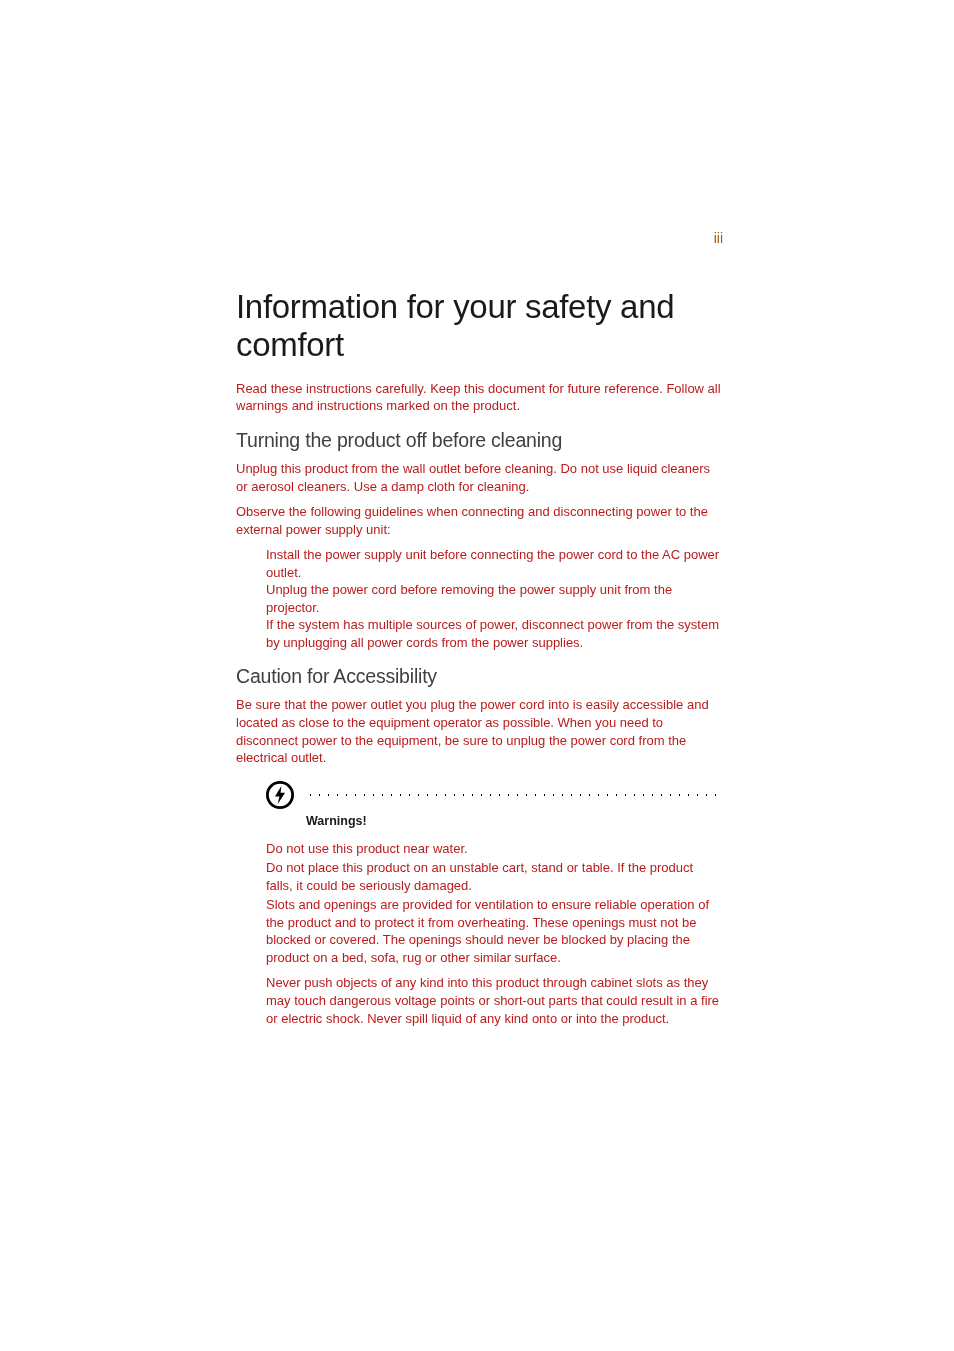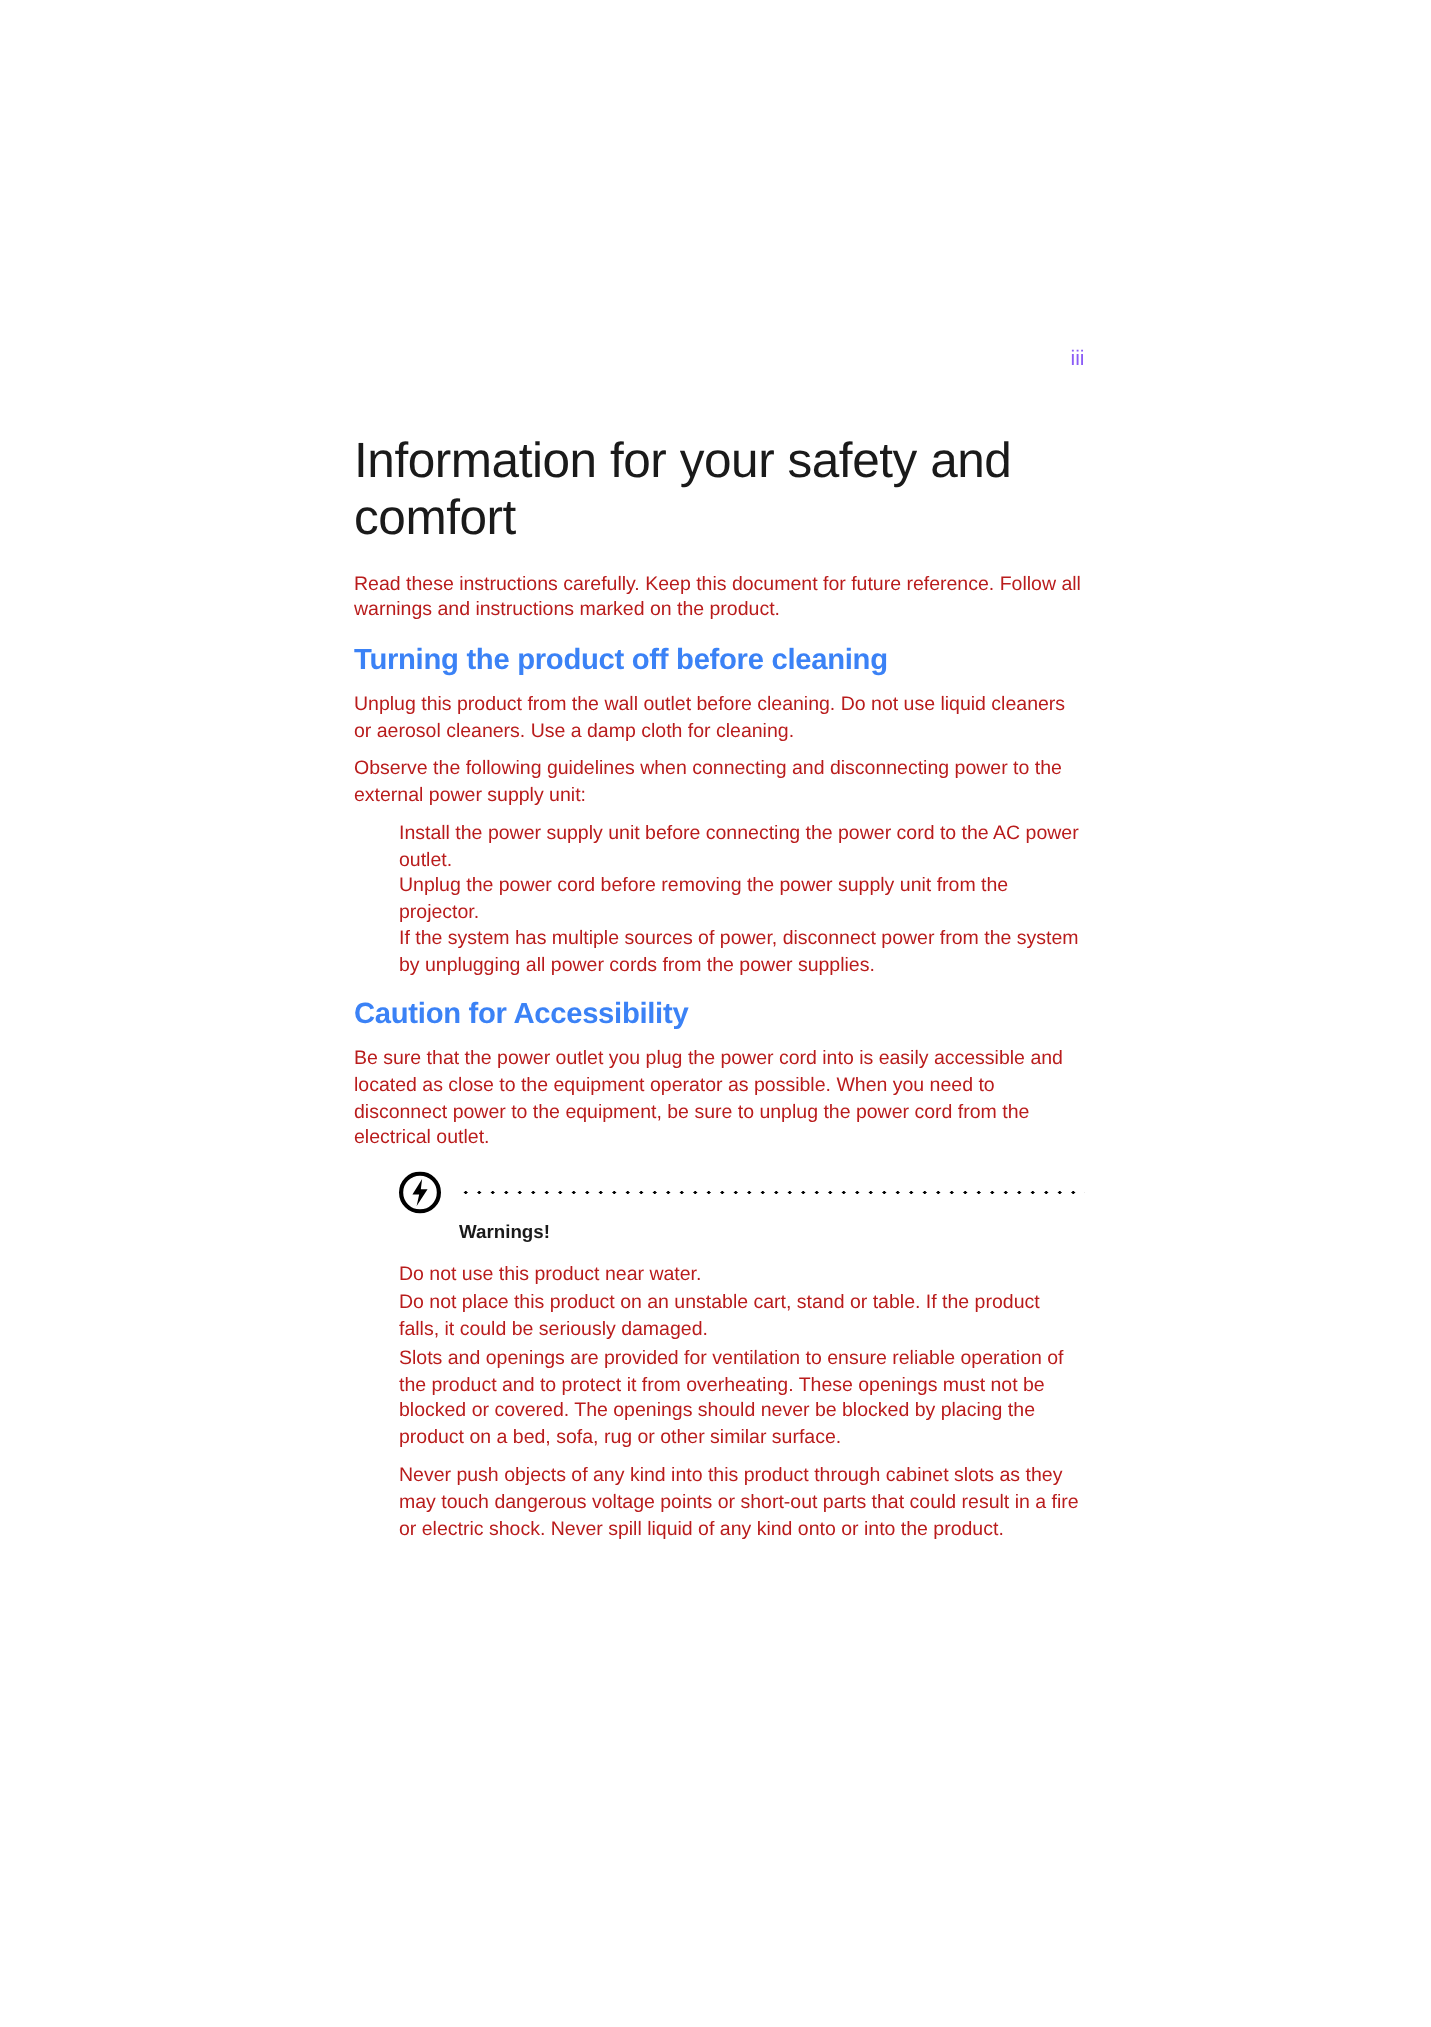--- a/index.html
+++ b/index.html
@@ -16,36 +16,36 @@
       position: relative;
     }
     .page {
       padding: 232px 231px 0 236px;
     }
     .page-number {
       position: absolute;
       top: 230px;
       right: 231px;
       font-size: 14px;
-      color: #8b5cf6;
+      color: #a16207;
       padding-left: 44px;
     }
     h1 {
       font-size: 33px;
       font-weight: 400;
       line-height: 1.15;
       color: #1a1a1a;
       margin-top: 56px;
       margin-bottom: 16px;
       letter-spacing: -0.3px;
     }
     h2 {
       font-size: 19.5px;
-      font-weight: 700;
-      color: #3b82f6;
+      font-weight: 400;
+      color: #404040;
       margin-top: 14px;
       margin-bottom: 8px;
       letter-spacing: -0.2px;
     }
     p {
       font-size: 13px;
       line-height: 1.35;
       color: #b91c1c;
       margin-bottom: 8px;
     }

